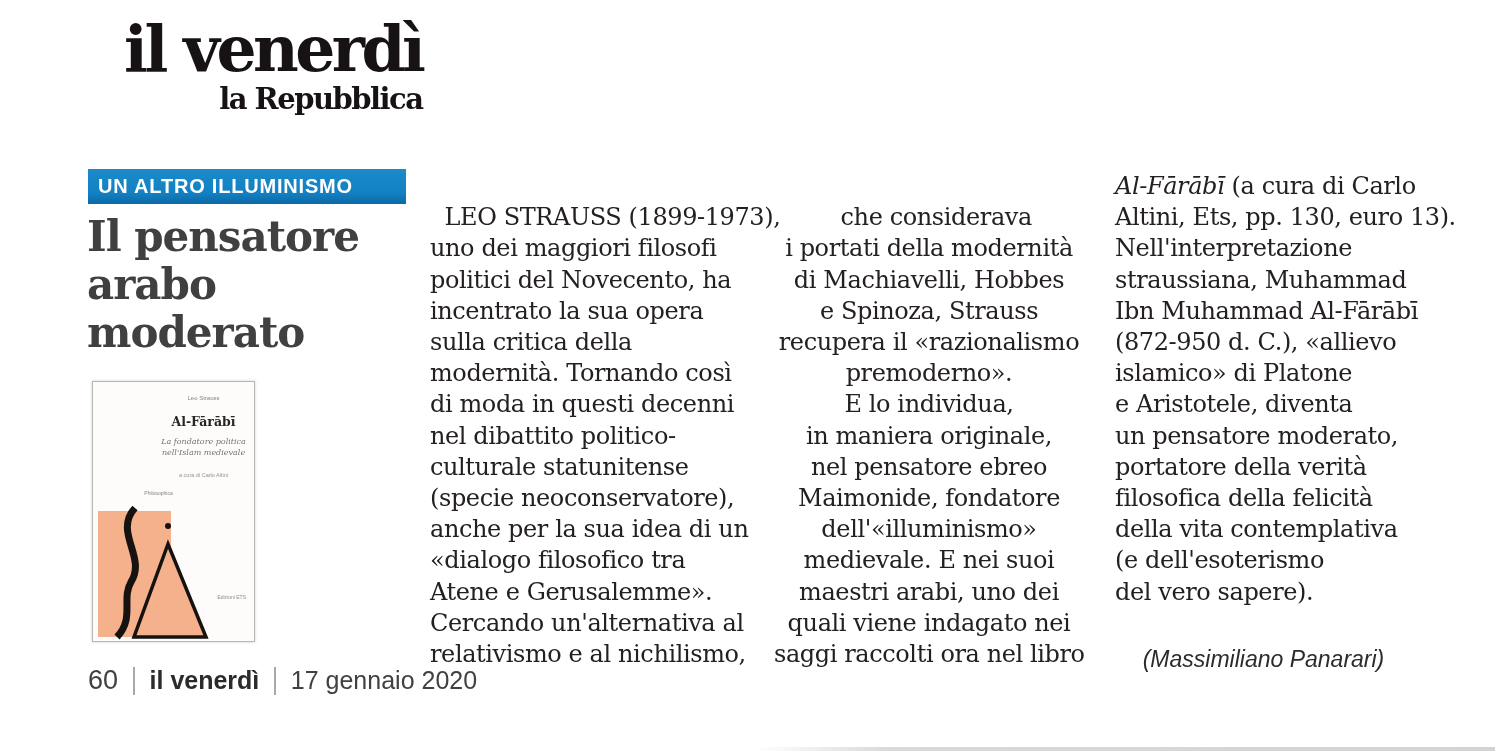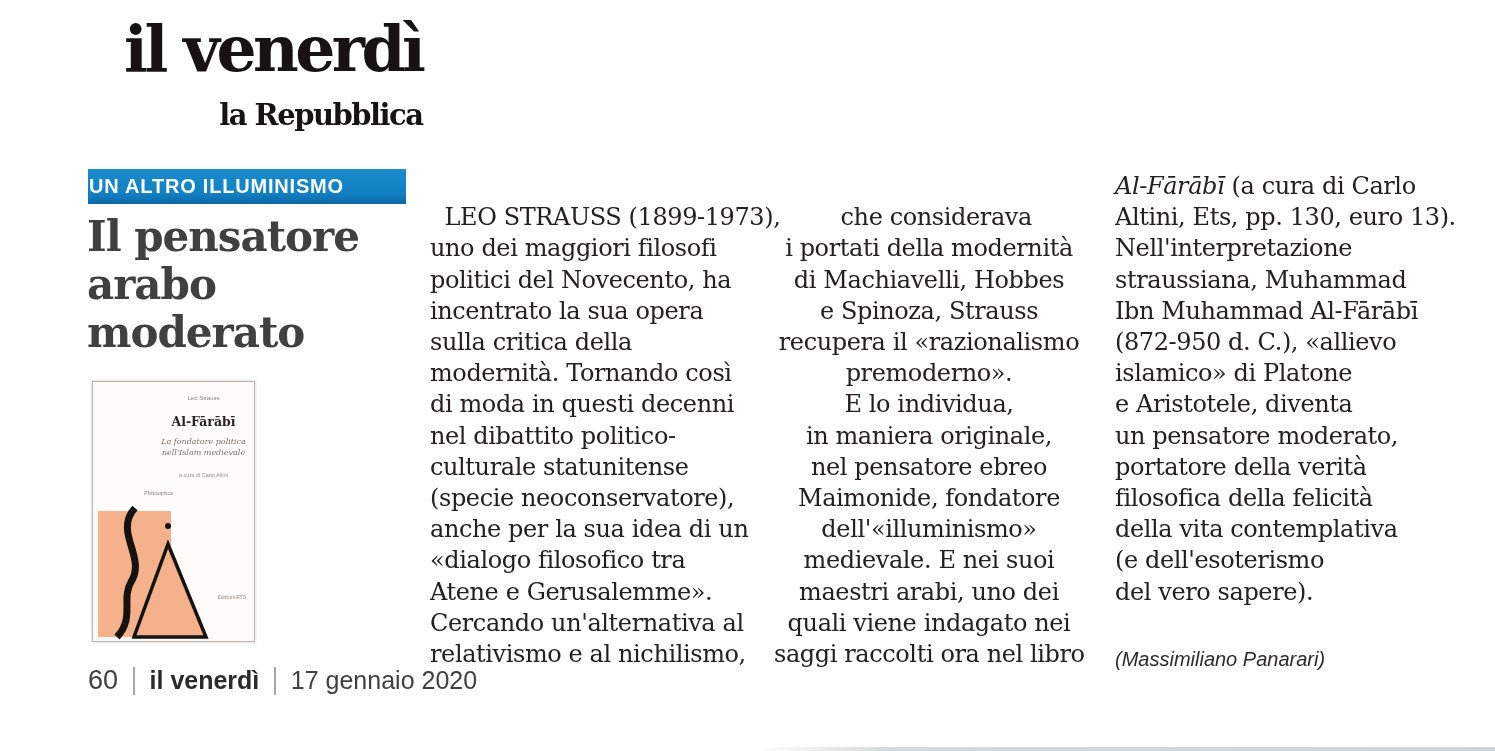--- a/index.html
+++ b/index.html
@@ -10,29 +10,29 @@
   }
 
   
   .masthead{position:absolute;left:124px;top:18px;color:#171314;display:inline-block;}
   .masthead-title{
     font-family:"DejaVu Serif",serif;font-weight:bold;
     font-size:63px;letter-spacing:-3.5px;line-height:1;white-space:nowrap;
   }
   .masthead-subtitle{
     font-family:"DejaVu Serif",serif;font-weight:bold;
-    font-size:29px;letter-spacing:-1.5px;text-align:right;margin-top:17px;
+    font-size:29px;letter-spacing:-1.5px;text-align:right;margin-top:1px;
   }
 
   
   .kicker{
     position:absolute;left:88px;top:169px;width:318px;height:35px;
     background:linear-gradient(to bottom,#1b8bcb 0%,#1280c2 70%,#0d68a6 100%);
     color:#ffffff;font-family:"Liberation Sans",sans-serif;font-weight:bold;
-    font-size:20px;letter-spacing:.8px;line-height:35px;padding-left:1px;
+    font-size:20px;letter-spacing:.8px;line-height:35px;padding-left:10px;
     box-sizing:border-box;white-space:nowrap;
   }
 
   
   .headline{
     position:absolute;left:87px;top:213px;
     font-family:"DejaVu Serif",serif;font-weight:bold;color:#404040;
     font-size:42px;line-height:48px;letter-spacing:-1px;white-space:pre-line;
   }
 
@@ -55,23 +55,23 @@
   .col{
     position:absolute;top:171px;
     font-family:"DejaVu Serif",serif;font-size:24px;line-height:31.2px;
     letter-spacing:-0.4px;color:#242021;white-space:pre;
   }
   .col-1{left:430px;width:330px;}
   .col-2{left:774px;width:310px;text-align:center;}
   .col-3{left:1115px;width:325px;}
   .booktitle-italic{font-style:italic;}
   .byline{
-    white-space:normal;text-align:left;padding-right:28px;margin-top:5px;
+    white-space:normal;text-align:center;padding-right:28px;margin-top:5px;
     font-family:"Liberation Sans",sans-serif;font-style:italic;
-    font-size:20px;color:#2c2a2a;letter-spacing:0;
+    font-size:23px;color:#2c2a2a;letter-spacing:0;
   }
 
   
   .footer{
     position:absolute;left:88px;top:665px;display:flex;align-items:center;
     font-family:"Liberation Sans",sans-serif;color:#414141;
   }
   .footer .sep{width:1.5px;height:28px;background:#a8a8a8;margin:0 15px;}
   .footer-page{font-size:27px;}
   .footer-pub{font-size:25px;font-weight:bold;color:#2b2b2b;}

